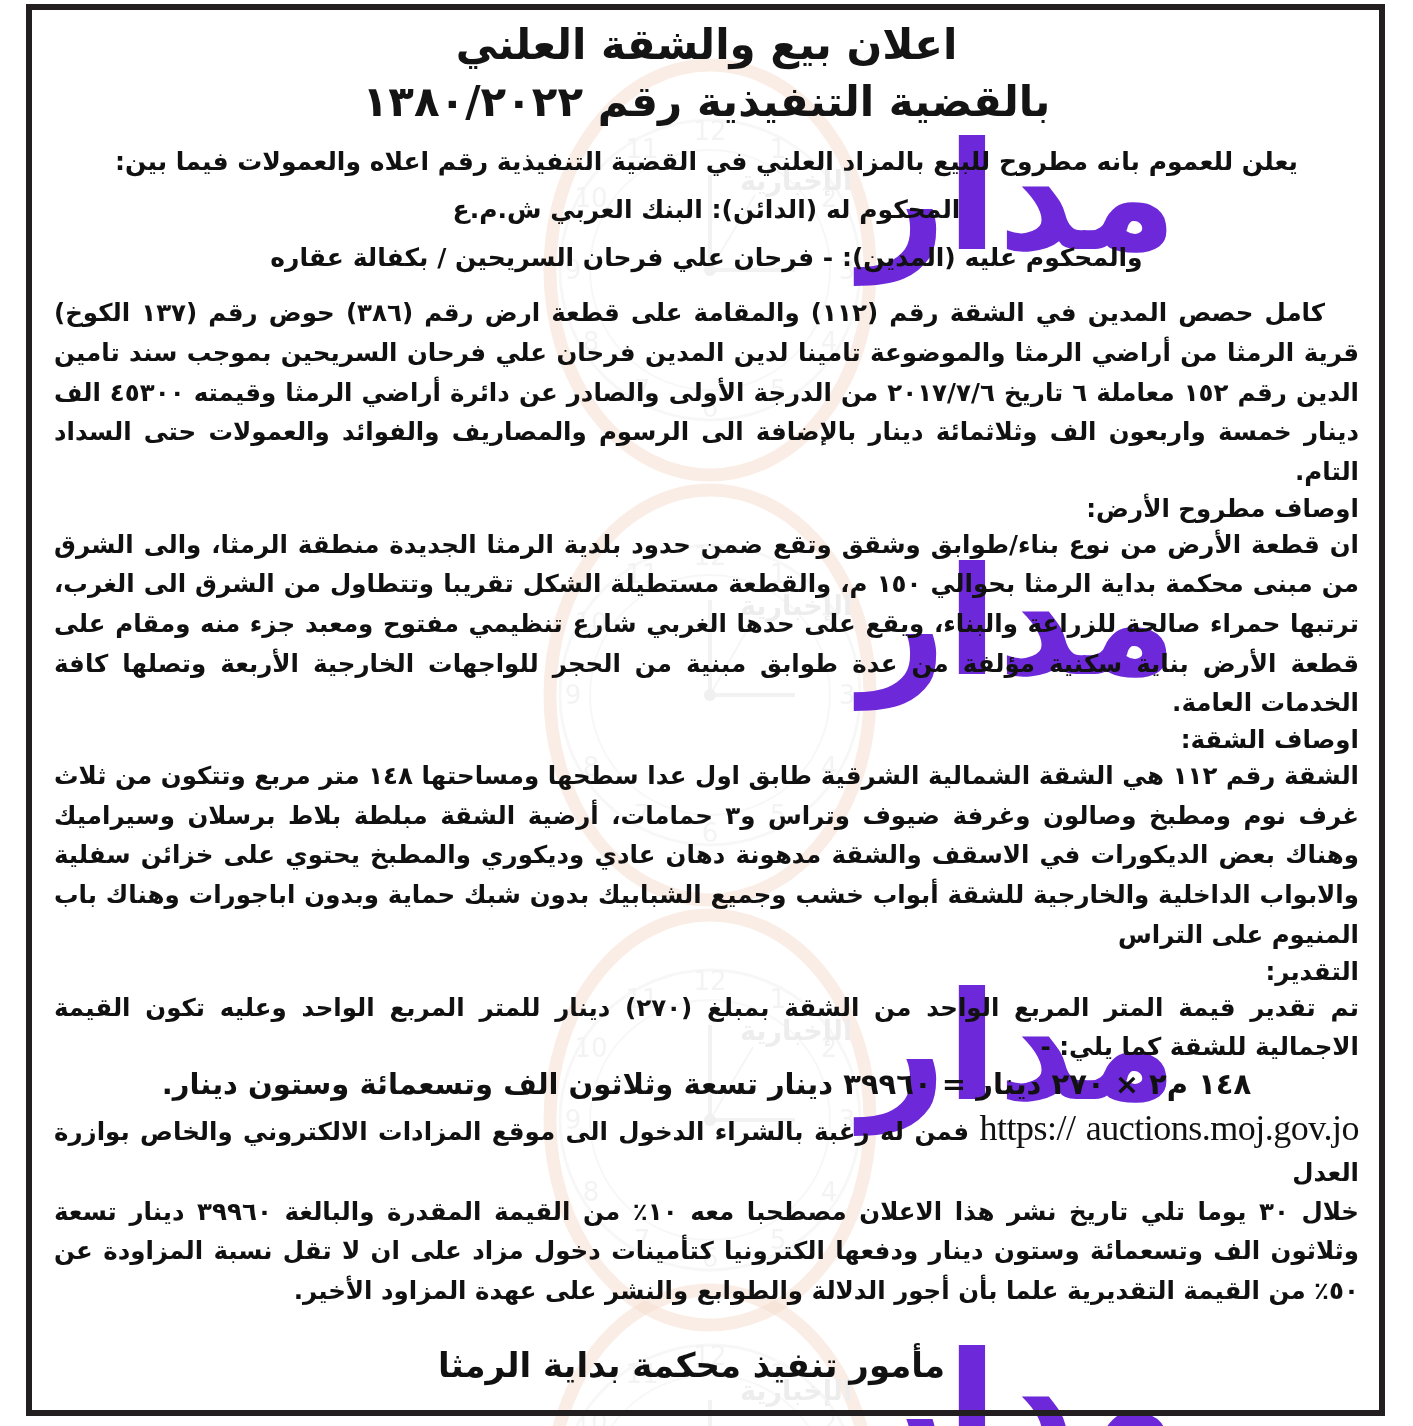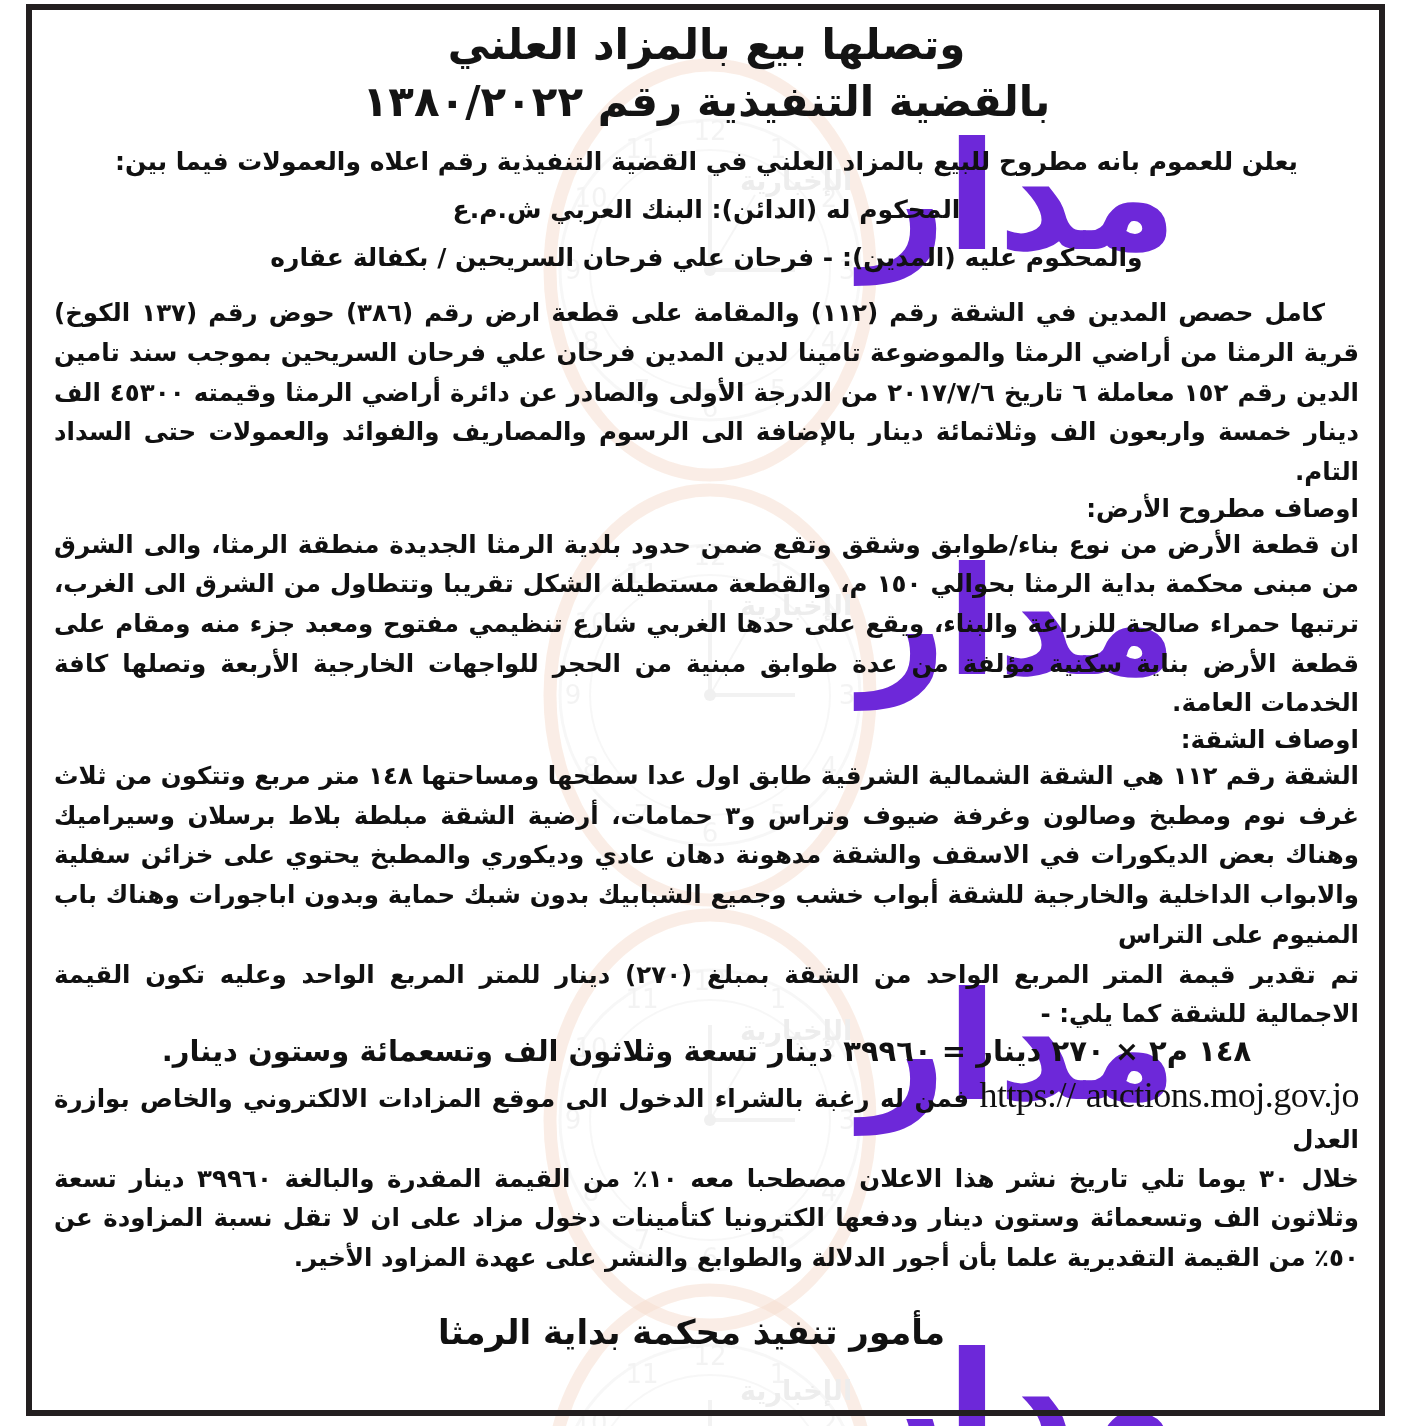--- a/index.html
+++ b/index.html
@@ -260,40 +260,41 @@
 
     <div class="wm-word wm-big" style="left:860px; top:1320px;">مدار</div>
     <div class="wm-word wm-small" style="left:740px; top:1375px;">الإخبارية</div>
   </div>
 
   <div class="frame"></div>
 
   <div class="content">
 
     <div class="title-block">
-      <div class="title-line">وتصلها بيع بالمزاد العلني</div>
+      <div class="title-line">اعلان بيع والشقة العلني</div>
       <div class="title-line">بالقضية التنفيذية رقم ١٣٨٠/٢٠٢٢</div>
     </div>
 
     <div class="lead">
       <div class="lead-row">يعلن للعموم بانه مطروح للبيع بالمزاد العلني في القضية التنفيذية رقم اعلاه والعمولات فيما بين:</div>
       <div class="lead-row">المحكوم له (الدائن): البنك العربي ش.م.ع</div>
       <div class="lead-row">والمحكوم عليه (المدين): - فرحان علي فرحان السريحين / بكفالة عقاره</div>
     </div>
 
     <div class="spacer-sm"></div>
 
     <p class="para first-indent">كامل حصص المدين في الشقة رقم (١١٢) والمقامة على قطعة ارض رقم (٣٨٦) حوض رقم (١٣٧ الكوخ) قرية الرمثا من أراضي الرمثا والموضوعة تامينا لدين المدين فرحان علي فرحان السريحين بموجب سند تامين الدين رقم ١٥٢ معاملة ٦ تاريخ ٢٠١٧/٧/٦ من الدرجة الأولى والصادر عن دائرة أراضي الرمثا وقيمته ٤٥٣٠٠ الف دينار خمسة واربعون الف وثلاثمائة دينار بالإضافة الى الرسوم والمصاريف والفوائد والعمولات حتى السداد التام.</p>
 
     <div class="section-head">اوصاف مطروح الأرض:</div>
     <p class="para">ان قطعة الأرض من نوع بناء/طوابق وشقق وتقع ضمن حدود بلدية الرمثا الجديدة منطقة الرمثا، والى الشرق من مبنى محكمة بداية الرمثا  بحوالي ١٥٠ م، والقطعة مستطيلة الشكل تقريبا وتتطاول من الشرق الى الغرب، ترتبها حمراء صالحة للزراعة والبناء، ويقع على حدها الغربي شارع تنظيمي مفتوح ومعبد جزء منه ومقام على قطعة الأرض بناية سكنية مؤلفة من عدة طوابق  مبنية من الحجر للواجهات الخارجية الأربعة وتصلها كافة الخدمات العامة.</p>
 
     <div class="section-head">اوصاف الشقة:</div>
     <p class="para">الشقة رقم ١١٢ هي الشقة الشمالية الشرقية طابق اول عدا سطحها ومساحتها ١٤٨ متر مربع وتتكون من ثلاث غرف نوم  ومطبخ وصالون وغرفة ضيوف وتراس و٣ حمامات، أرضية الشقة مبلطة بلاط برسلان وسيراميك وهناك بعض الديكورات في الاسقف والشقة مدهونة دهان عادي وديكوري والمطبخ يحتوي على خزائن سفلية والابواب الداخلية والخارجية للشقة أبواب خشب وجميع الشبابيك بدون شبك حماية وبدون اباجورات وهناك باب المنيوم على التراس</p>
 
+    <div class="section-head">التقدير:</div>
     <p class="para">تم تقدير قيمة المتر المربع الواحد من الشقة بمبلغ (٢٧٠) دينار للمتر المربع الواحد وعليه تكون القيمة الاجمالية للشقة كما يلي: -</p>
     <p class="centered-line">١٤٨ م٢ × ٢٧٠ دينار = ٣٩٩٦٠ دينار تسعة وثلاثون الف وتسعمائة وستون دينار.</p>
 
     <p class="url-line"><span class="url-text">https:// auctions.moj.gov.jo</span> <span>فمن له رغبة بالشراء الدخول الى موقع المزادات الالكتروني والخاص بوازرة العدل</span></p>
 
     <p class="para">خلال ٣٠ يوما تلي تاريخ نشر هذا الاعلان مصطحبا معه ١٠٪ من القيمة المقدرة والبالغة ٣٩٩٦٠ دينار تسعة وثلاثون الف وتسعمائة وستون دينار ودفعها الكترونيا كتأمينات دخول مزاد على ان لا تقل نسبة المزاودة عن ٥٠٪ من القيمة التقديرية علما بأن أجور الدلالة والطوابع والنشر على عهدة المزاود الأخير.</p>
 
     <div class="footer">مأمور تنفيذ محكمة بداية الرمثا</div>
 
   </div>

